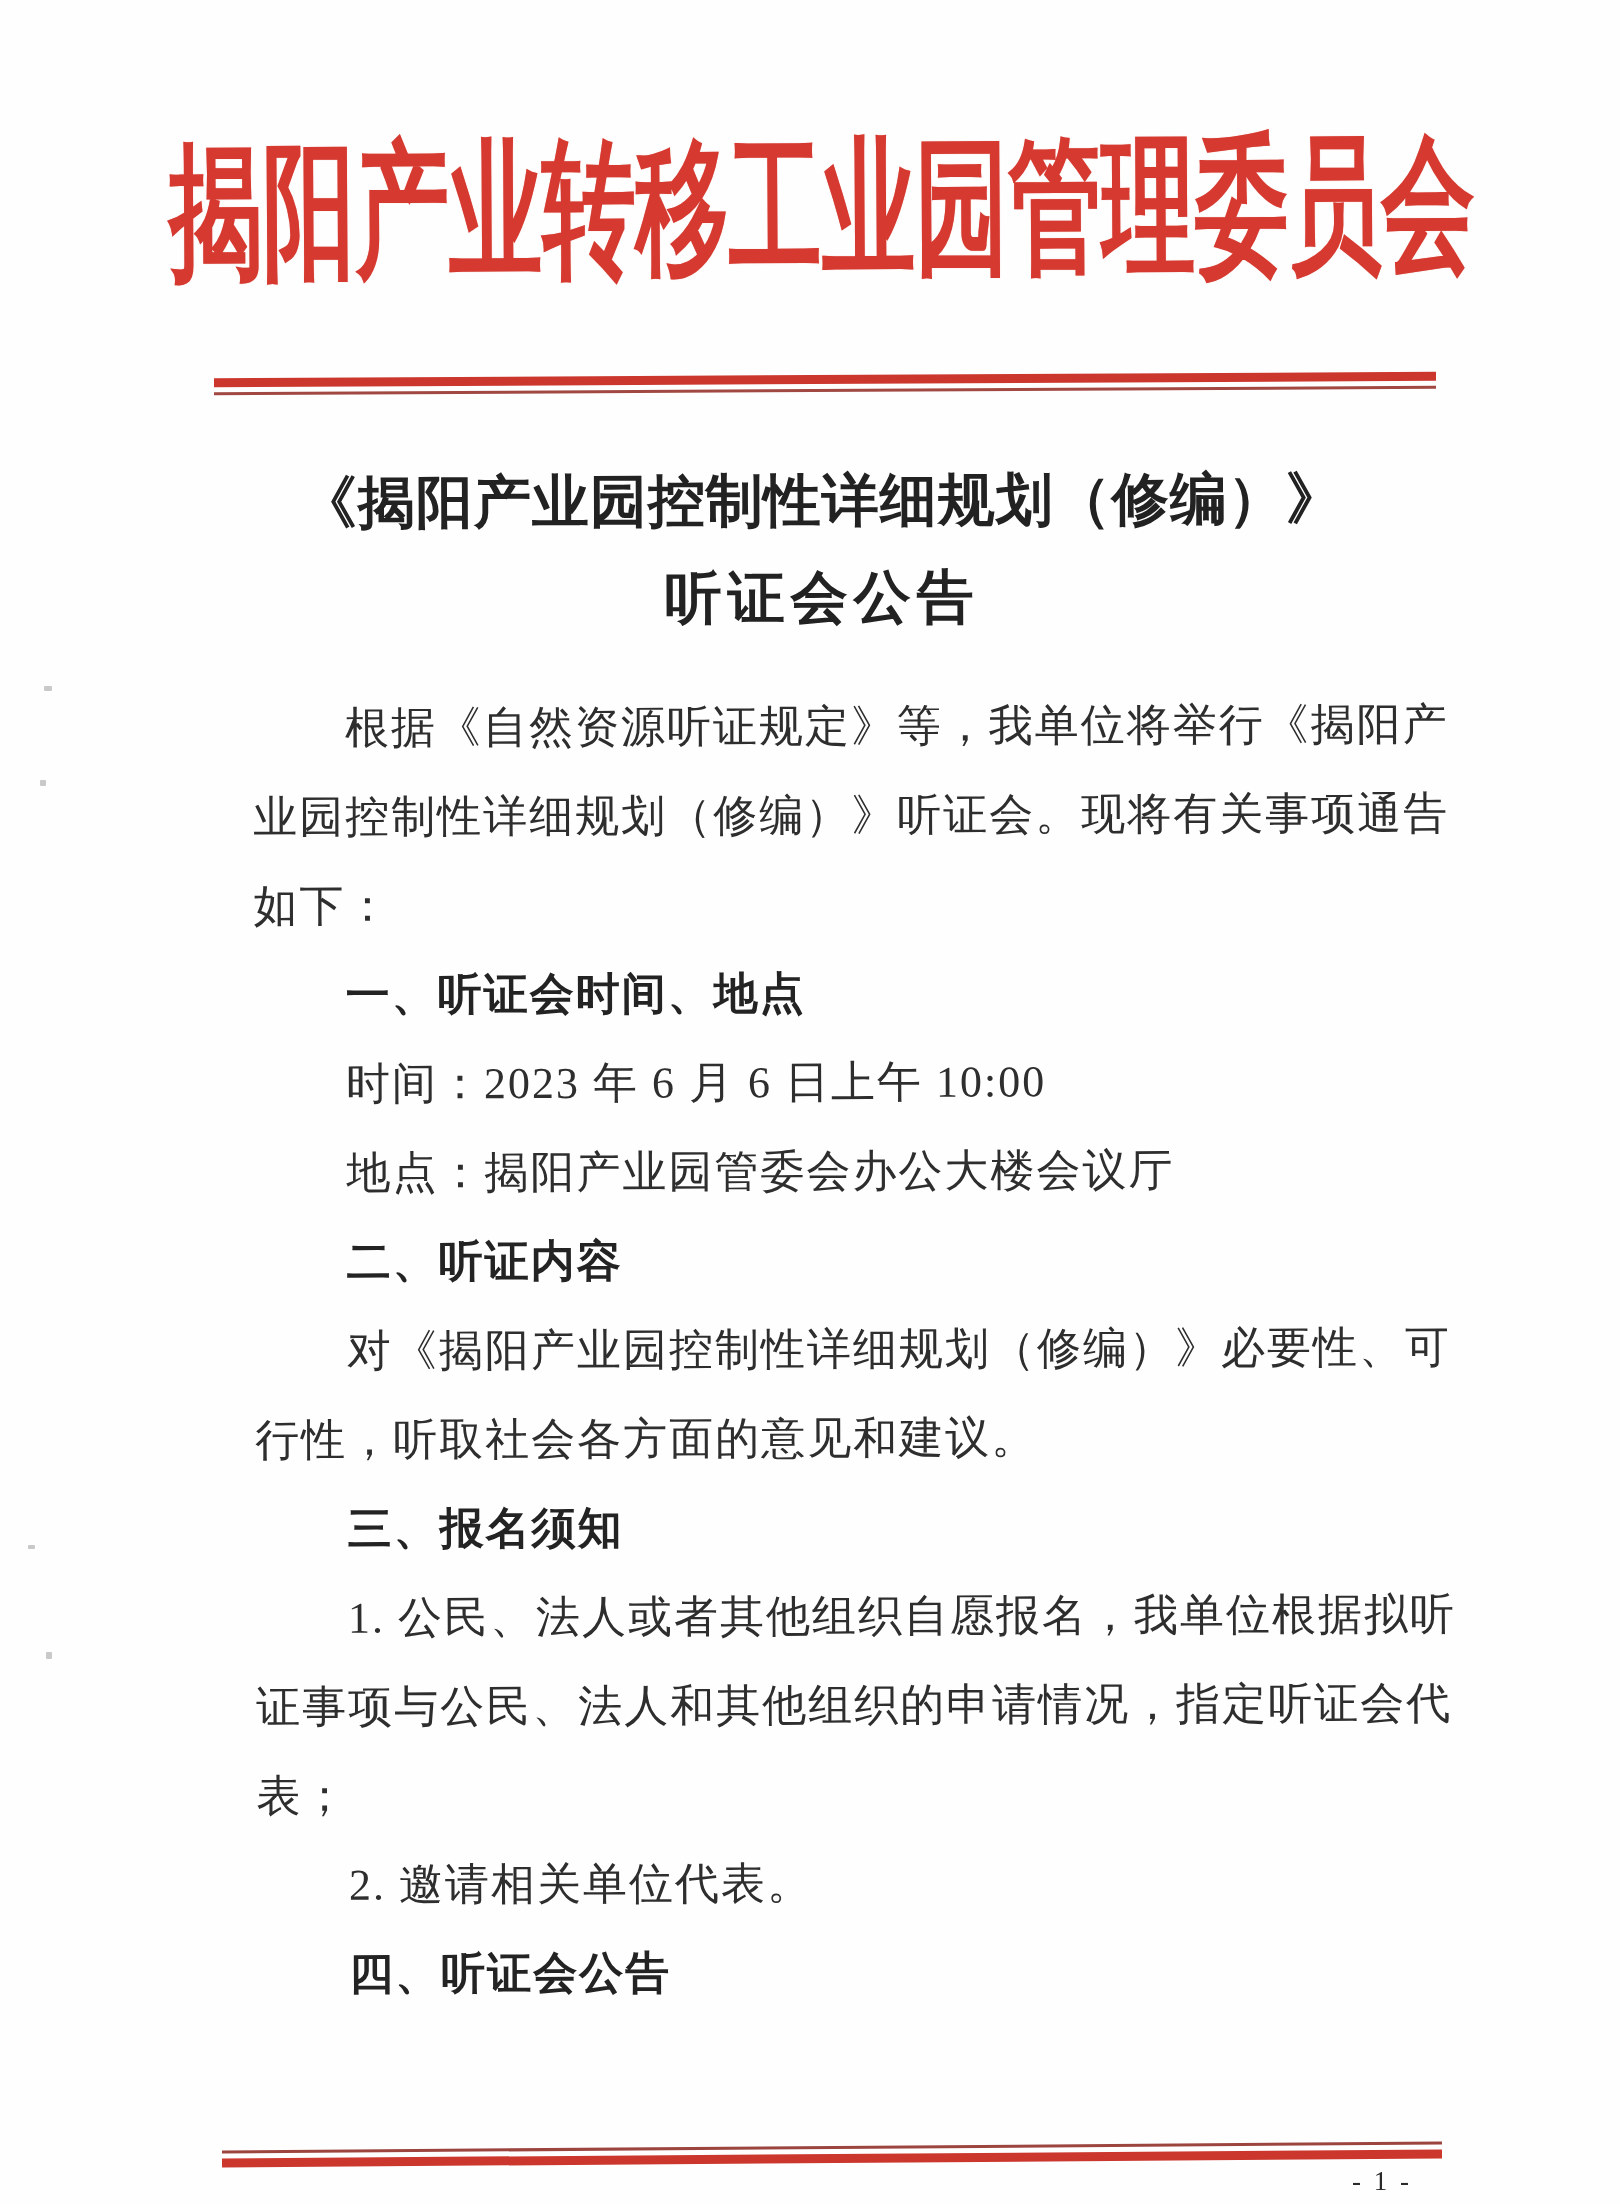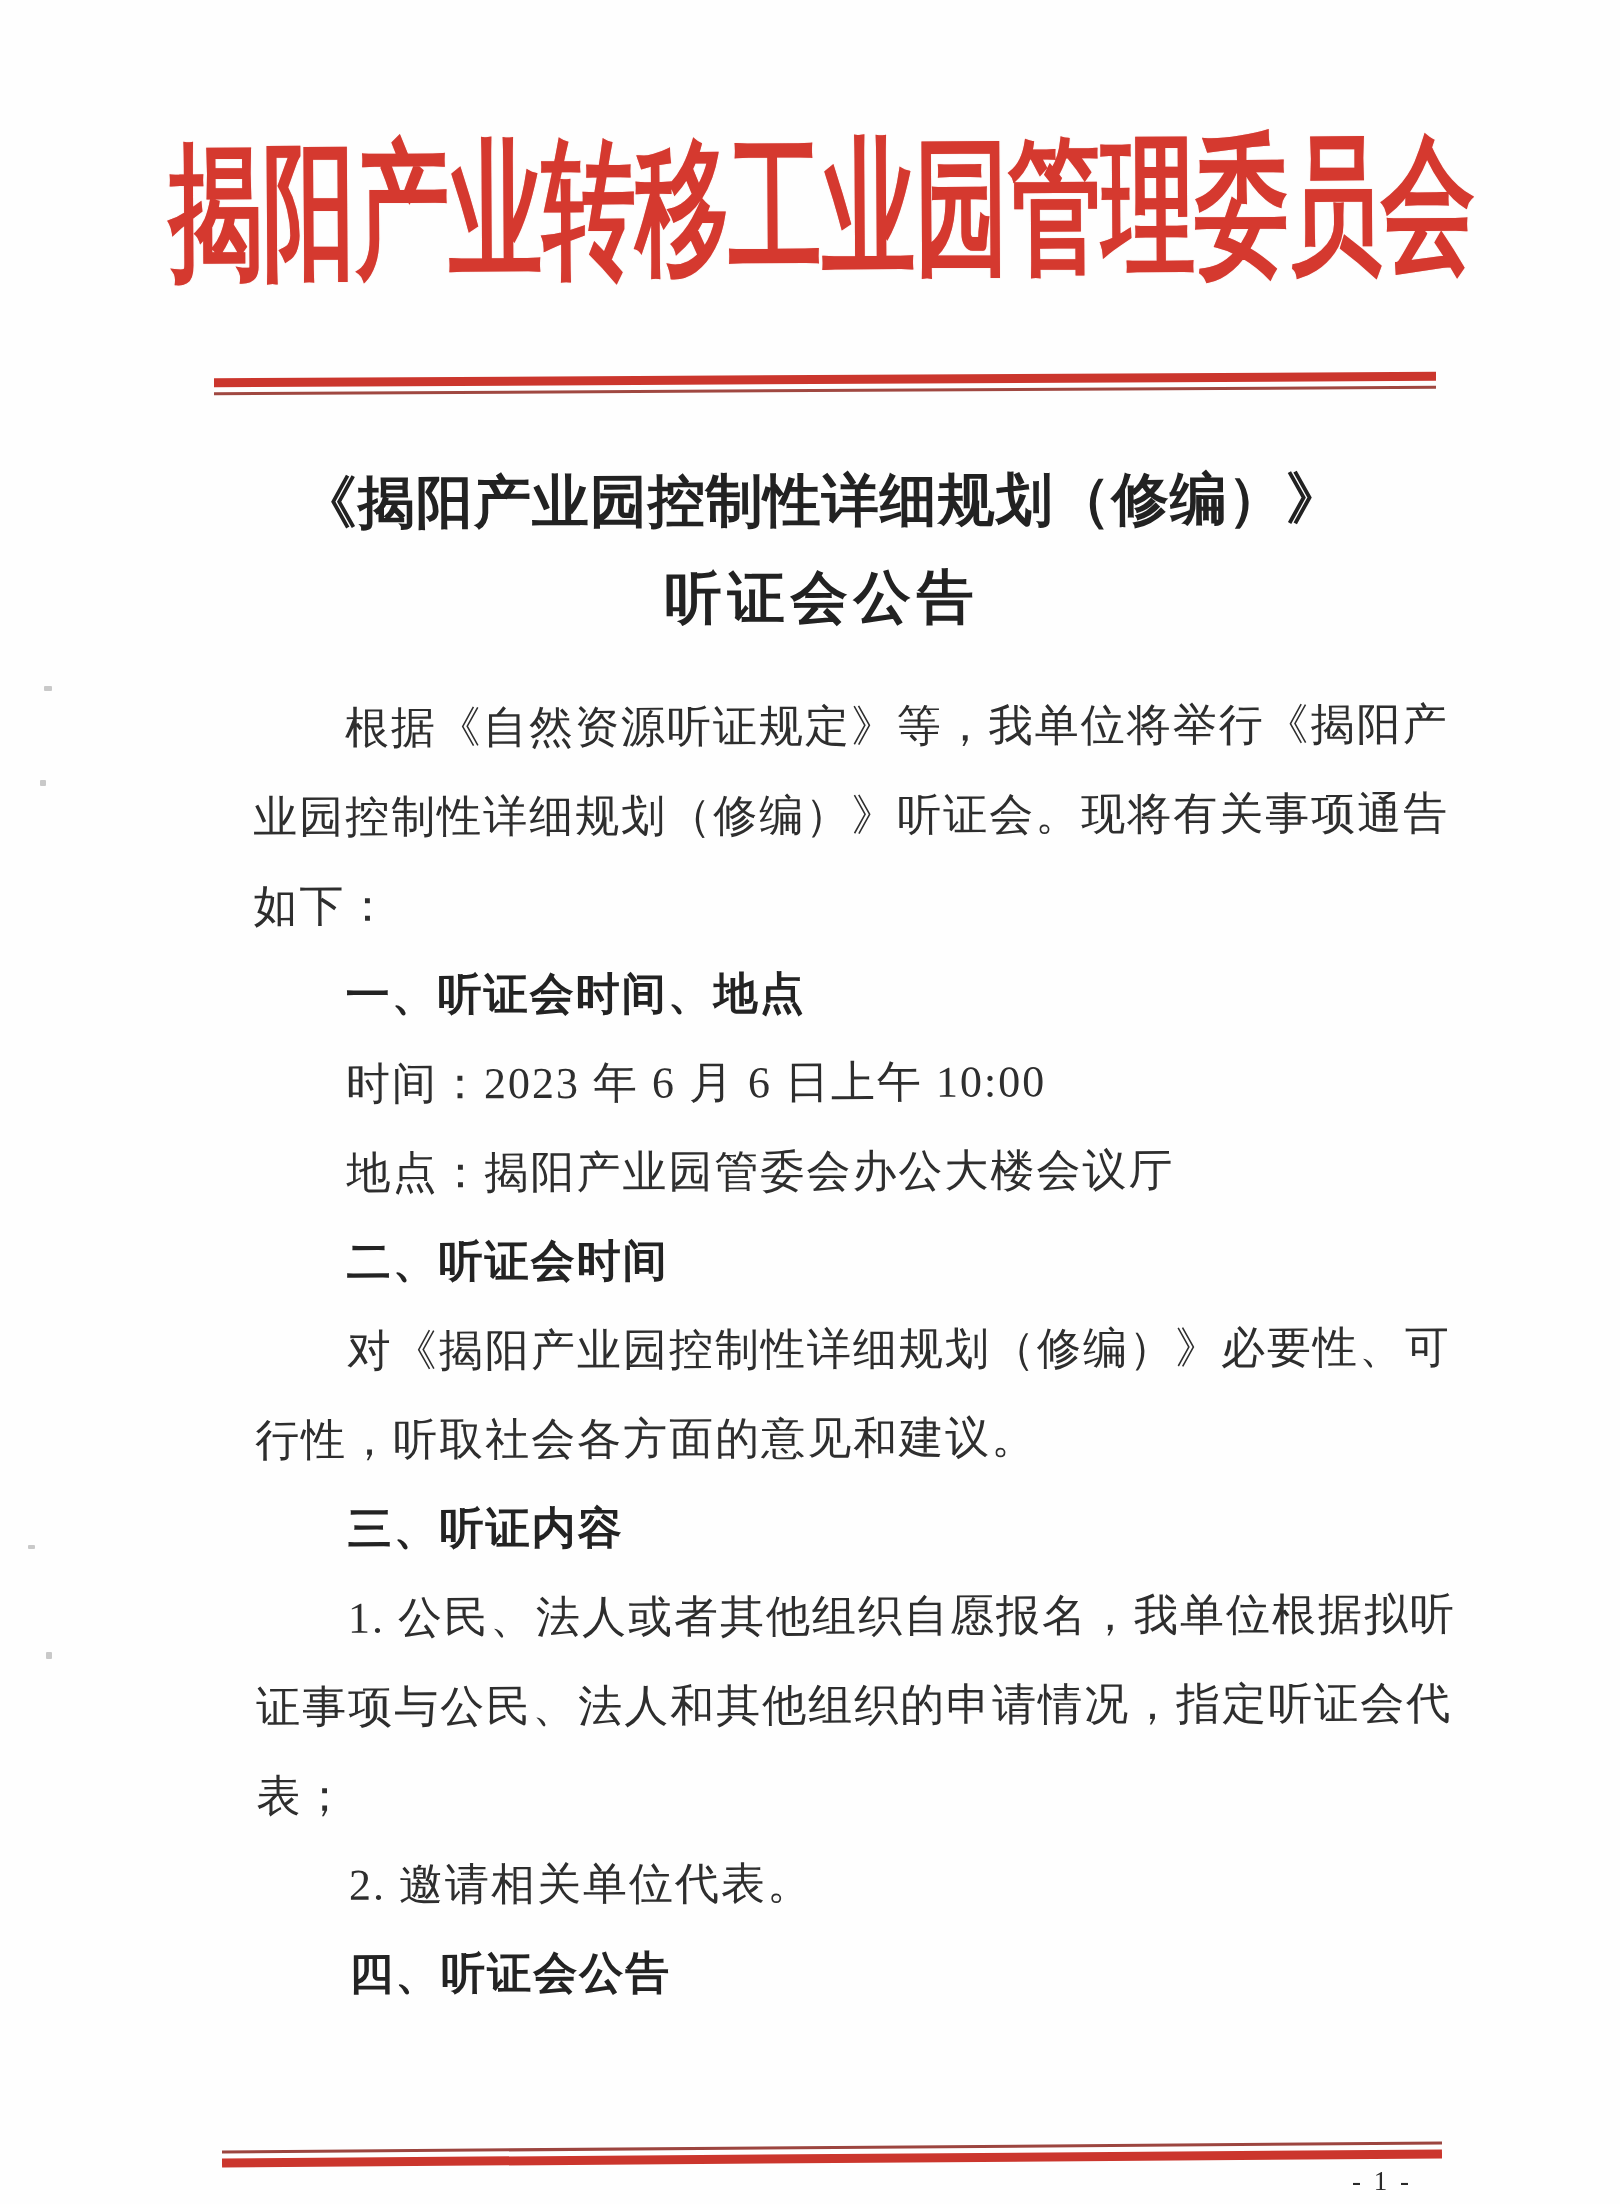--- a/index.html
+++ b/index.html
@@ -165,30 +165,30 @@
       <div class="line indent heading">
         <span>一、听证会时间、地点</span>
       </div>
       <div class="line indent">
         <span>时间：2023 年 6 月 6 日上午 10:00</span>
       </div>
       <div class="line indent">
         <span>地点：揭阳产业园管委会办公大楼会议厅</span>
       </div>
       <div class="line indent heading">
-        <span>二、听证会时间</span>
+        <span>二、听证内容</span>
       </div>
       <div class="line indent">
         <span>对《揭阳产业园控制性详细规划（修编）》必要性、可</span>
       </div>
       <div class="line">
         <span>行性，听取社会各方面的意见和建议。</span>
       </div>
       <div class="line indent heading">
-        <span>三、听证内容</span>
+        <span>三、报名须知</span>
       </div>
       <div class="line indent">
         <span>1. 公民、法人或者其他组织自愿报名，我单位根据拟听</span>
       </div>
       <div class="line">
         <span>证事项与公民、法人和其他组织的申请情况，指定听证会代</span>
       </div>
       <div class="line">
         <span>表；</span>
       </div>

